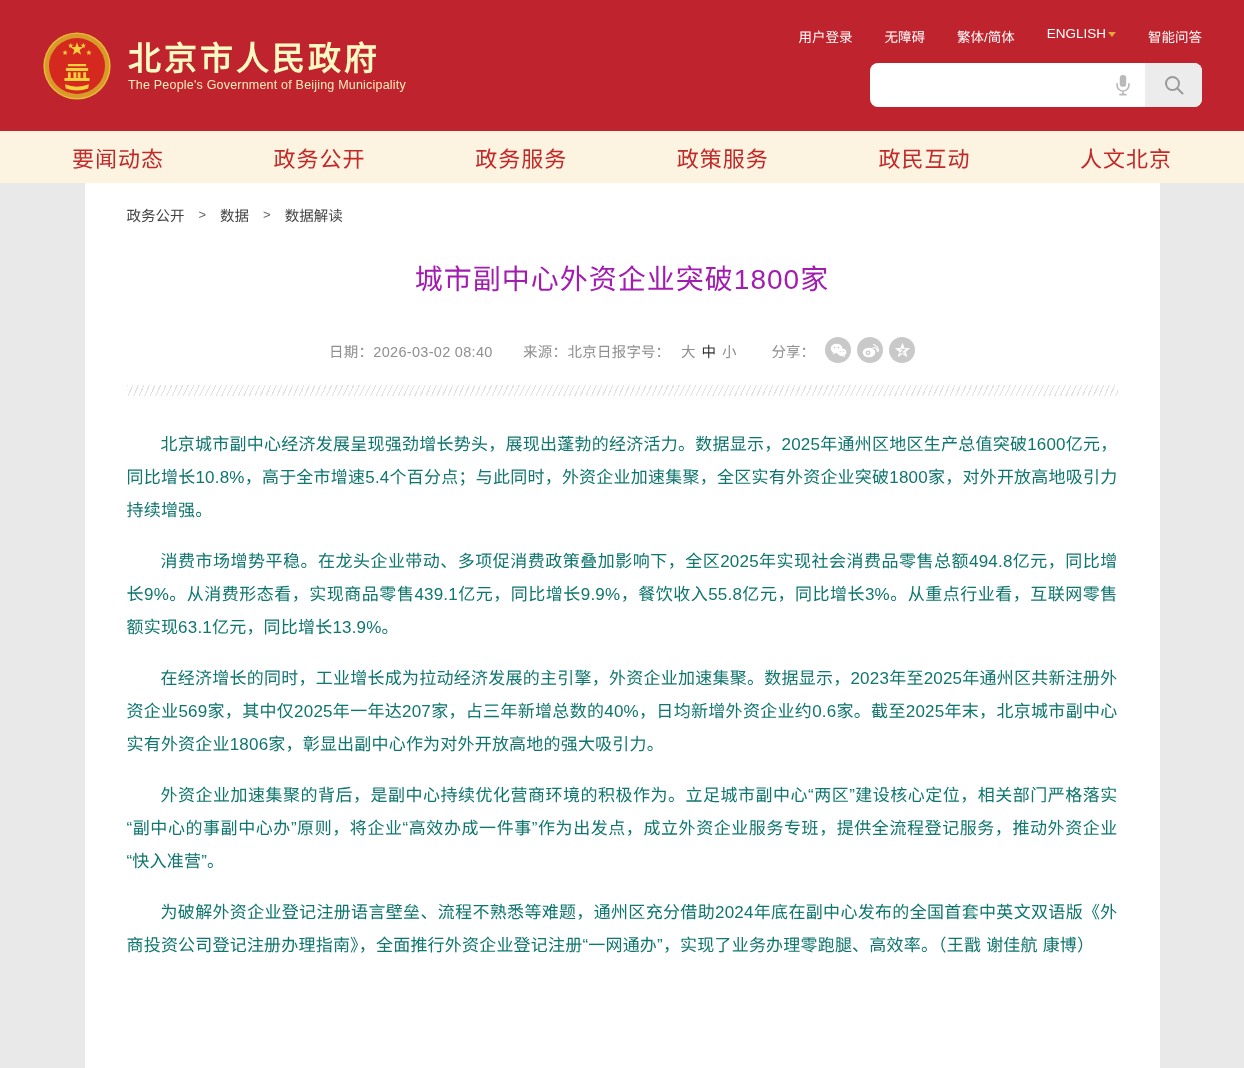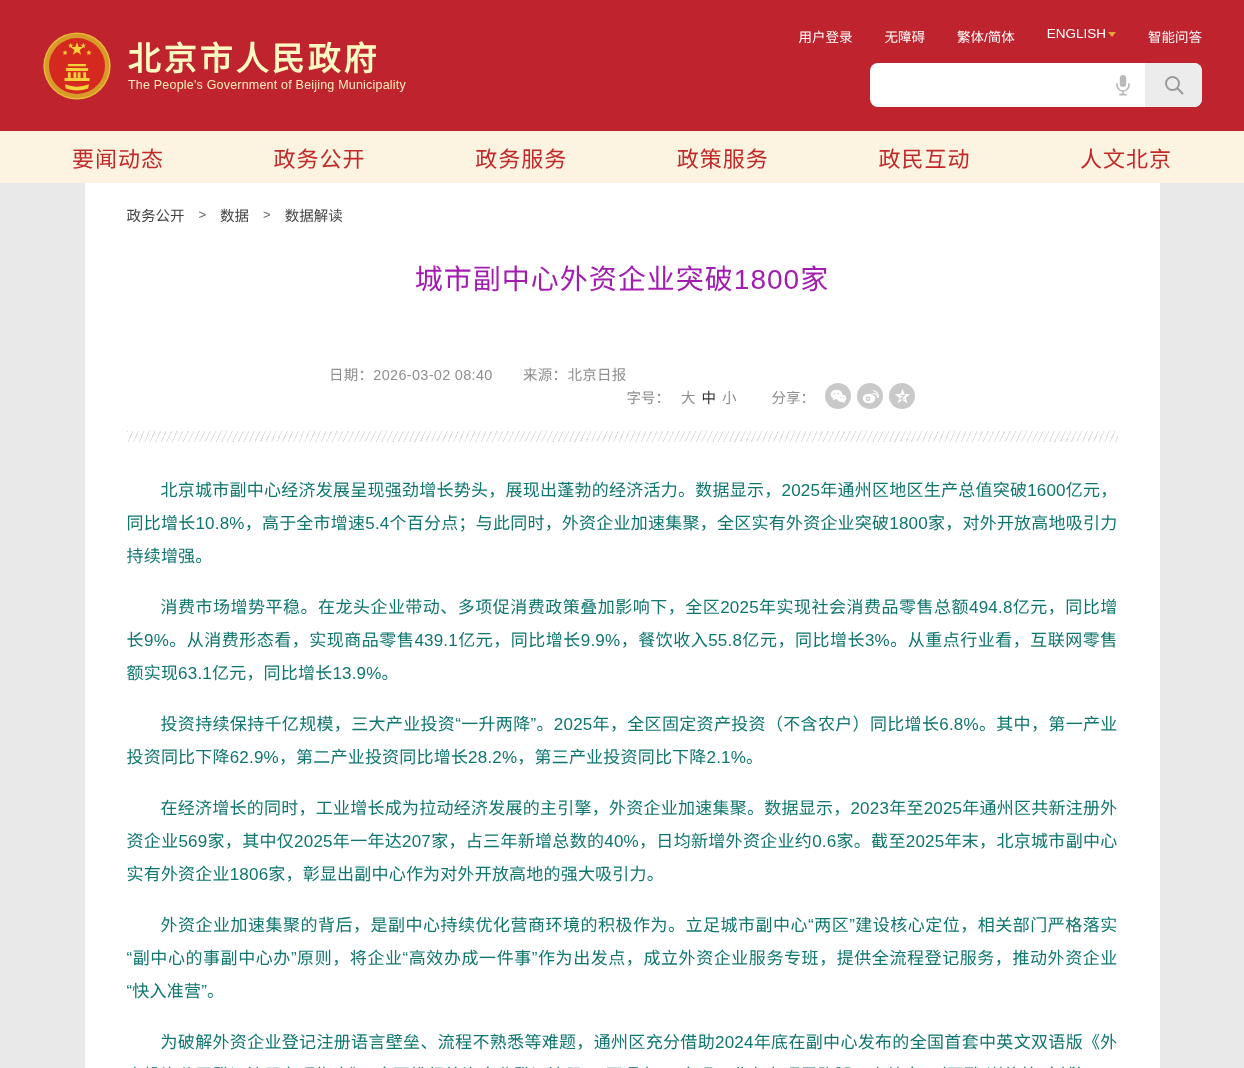--- a/index.html
+++ b/index.html
@@ -135,21 +135,21 @@
   .meta-row {
     margin-top: 40px;
     display: flex;
     justify-content: center;
     align-items: center;
     font-size: 14.5px;
     color: #8f8f8f;
   }
   .meta-left { letter-spacing: 0.3px; }
   .meta-left .src { margin-left: 26px; }
-  .meta-right { display: flex; align-items: center; gap: 0; margin-top: 46px; }
+  .meta-right { display: flex; align-items: center; gap: 0; }
   .fs-label { margin-right: 8px; }
   .fs-btn { color: #8f8f8f; cursor: pointer; padding: 0 3px; }
   .fs-btn.active { color: #333; }
   .share-label { margin-left: 32px; margin-right: 4px; }
   .share-icon {
     width: 26px; height: 26px;
     border-radius: 50%;
     background: #c9c9c9;
     display: flex; align-items: center; justify-content: center;
     cursor: pointer;
@@ -296,19 +296,18 @@
         </svg>
       </span>
     </div>
   </div>
 
   <div class="divider-hatch"></div>
 
   <article class="article-body">
     <p>北京城市副中心经济发展呈现强劲增长势头，展现出蓬勃的经济活力。数据显示，2025年通州区地区生产总值突破1600亿元，同比增长10.8%，高于全市增速5.4个百分点；与此同时，外资企业加速集聚，全区实有外资企业突破1800家，对外开放高地吸引力持续增强。</p>
     <p>消费市场增势平稳。在龙头企业带动、多项促消费政策叠加影响下，全区2025年实现社会消费品零售总额494.8亿元，同比增长9%。从消费形态看，实现商品零售439.1亿元，同比增长9.9%，餐饮收入55.8亿元，同比增长3%。从重点行业看，互联网零售额实现63.1亿元，同比增长13.9%。</p>
-    <p>投资持续保持千亿规模，三大产业投资“一升两降”。2025年，全区固定资产投资（不含农户）同比增长6.8%。其中，第一产业投资同比下降62.9%，第二产业投资同比增长28.2%，第三产业投资同比下降2.1%。</p>
     <p>在经济增长的同时，工业增长成为拉动经济发展的主引擎，外资企业加速集聚。数据显示，2023年至2025年通州区共新注册外资企业569家，其中仅2025年一年达207家，占三年新增总数的40%，日均新增外资企业约0.6家。截至2025年末，北京城市副中心实有外资企业1806家，彰显出副中心作为对外开放高地的强大吸引力。</p>
     <p>外资企业加速集聚的背后，是副中心持续优化营商环境的积极作为。立足城市副中心“两区”建设核心定位，相关部门严格落实“副中心的事副中心办”原则，将企业“高效办成一件事”作为出发点，成立外资企业服务专班，提供全流程登记服务，推动外资企业“快入准营”。</p>
     <p>为破解外资企业登记注册语言壁垒、流程不熟悉等难题，通州区充分借助2024年底在副中心发布的全国首套中英文双语版《外商投资公司登记注册办理指南》，全面推行外资企业登记注册“一网通办”，实现了业务办理零跑腿、高效率。（王戬 谢佳航 康博）</p>
   </article>
 
 </main>
 
 </body></html>

